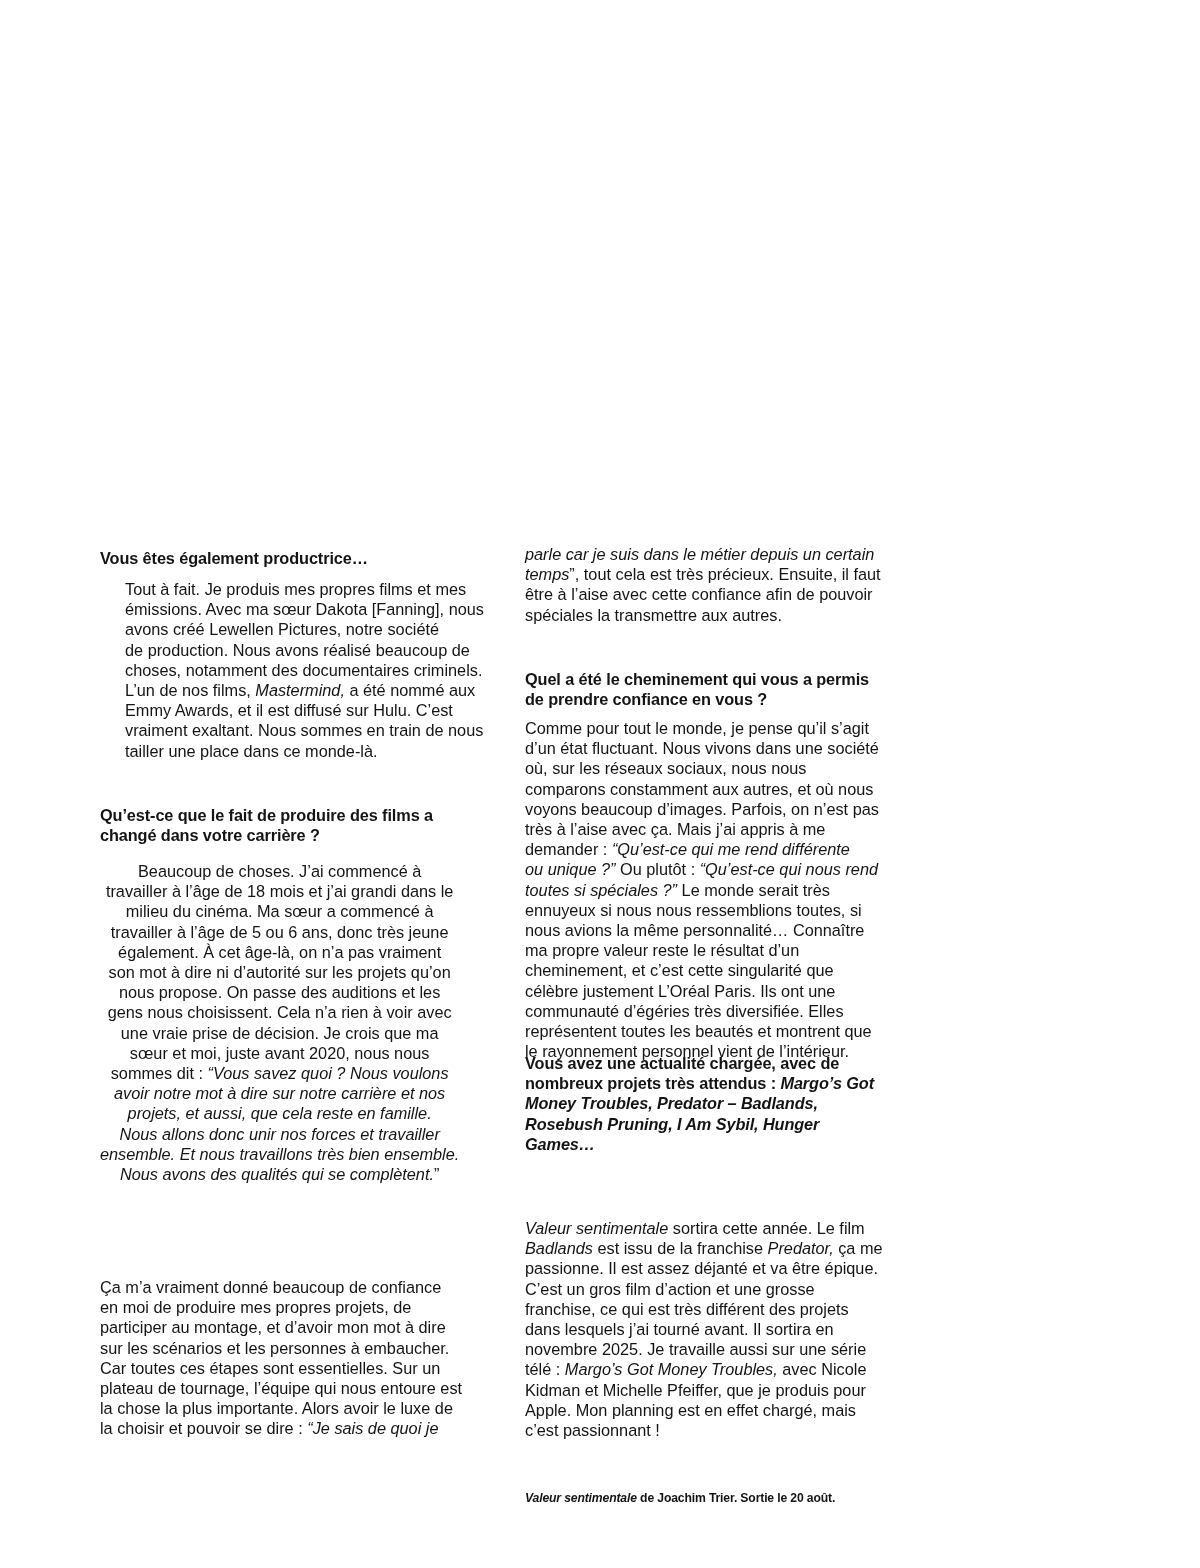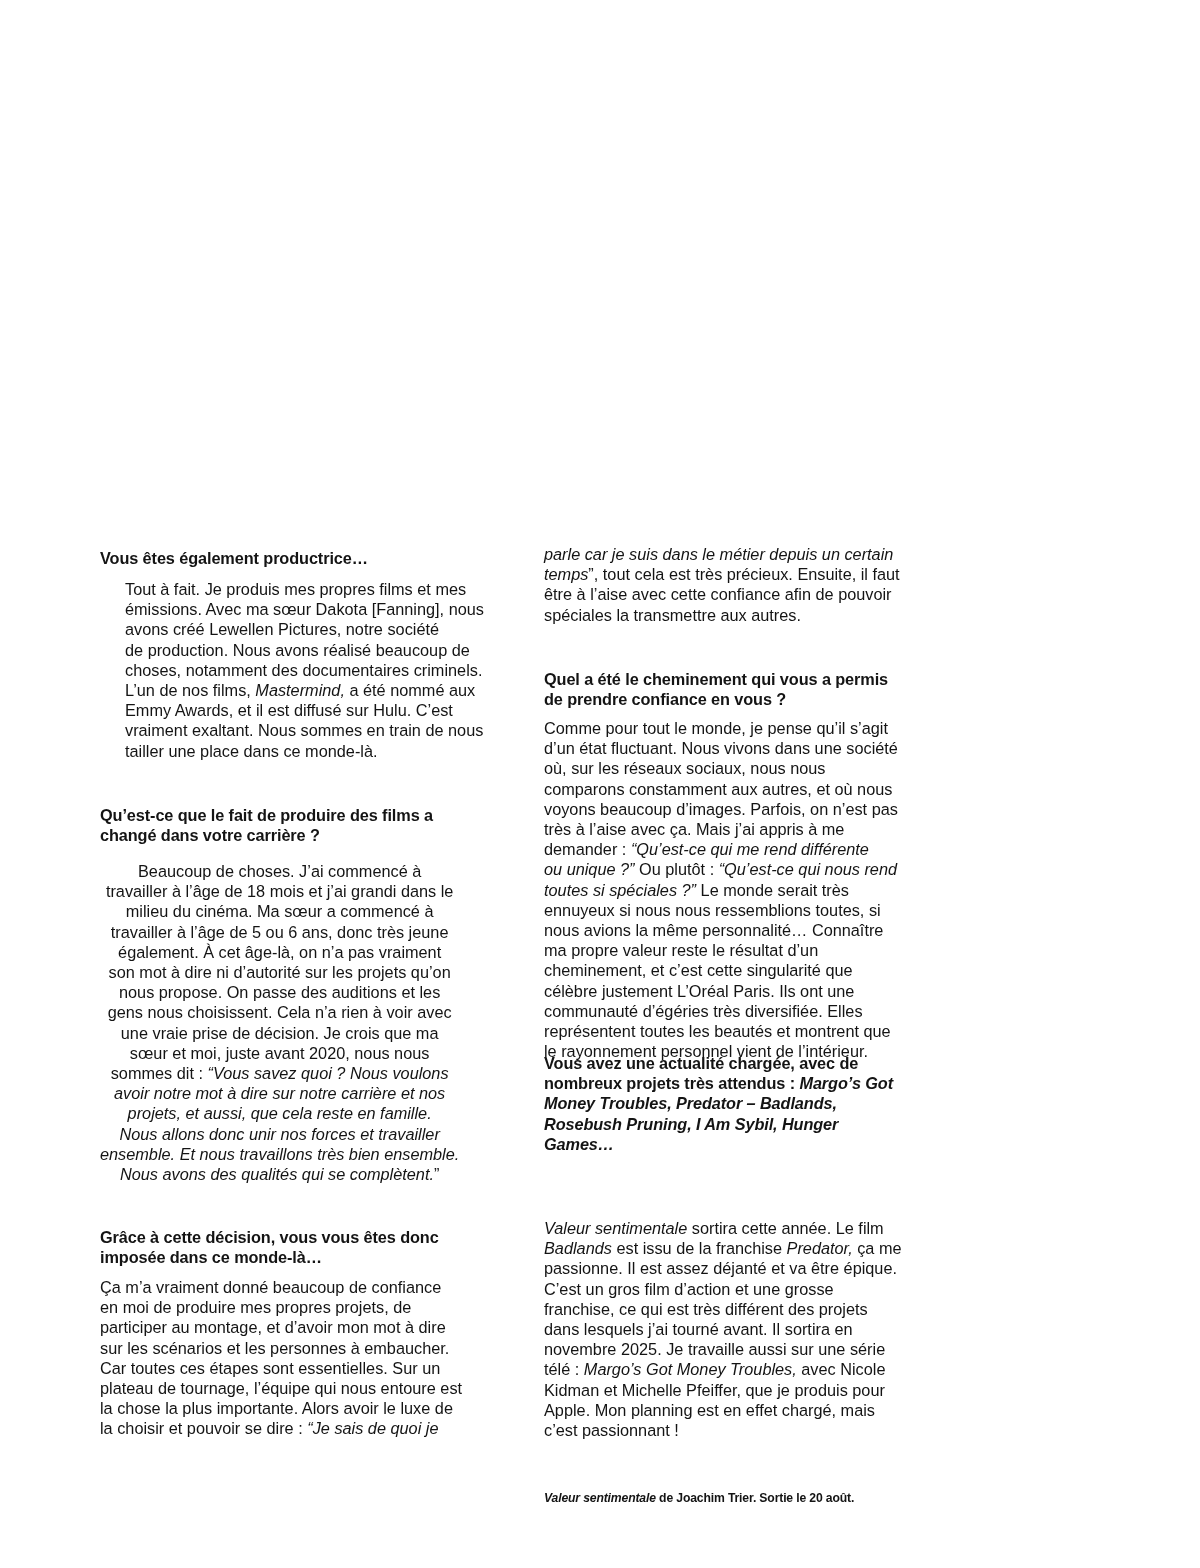--- a/index.html
+++ b/index.html
@@ -68,36 +68,32 @@
           <div class="line"><span>gens nous choisissent. Cela n’a rien à voir avec</span></div>
           <div class="line"><span>une vraie prise de décision. Je crois que ma</span></div>
           <div class="line"><span>sœur et moi, juste avant 2020, nous nous</span></div>
           <div class="line"><span>sommes dit : </span><span class="italic">“Vous savez quoi ? Nous voulons</span></div>
           <div class="line"><span class="italic">avoir notre mot à dire sur notre carrière et nos</span></div>
           <div class="line"><span class="italic">projets, et aussi, que cela reste en famille.</span></div>
           <div class="line"><span class="italic">Nous allons donc unir nos forces et travailler</span></div>
           <div class="line"><span class="italic">ensemble. Et nous travaillons très bien ensemble.</span></div>
           <div class="line"><span class="italic">Nous avons des qualités qui se complètent.</span><span>”</span></div>
         </div>
-        <div class="block heading" style="top: 1227px;">
-          <div class="line"><span>Grâce à cette décision, vous vous êtes donc</span></div>
-          <div class="line"><span>imposée dans ce monde-là…</span></div>
-        </div>
         <div class="block body" style="top: 1277px;">
           <div class="line"><span>Ça m’a vraiment donné beaucoup de confiance</span></div>
           <div class="line"><span>en moi de produire mes propres projets, de</span></div>
           <div class="line"><span>participer au montage, et d’avoir mon mot à dire</span></div>
           <div class="line"><span>sur les scénarios et les personnes à embaucher.</span></div>
           <div class="line"><span>Car toutes ces étapes sont essentielles. Sur un</span></div>
           <div class="line"><span>plateau de tournage, l’équipe qui nous entoure est</span></div>
           <div class="line"><span>la chose la plus importante. Alors avoir le luxe de</span></div>
           <div class="line"><span>la choisir et pouvoir se dire : </span><span class="italic">“Je sais de quoi je</span></div>
         </div>
       </div>
-      <div class="column" style="left: 525px; width: 405px; margin-left: 19px;">
+      <div class="column" style="left: 525px; width: 405px;">
         <div class="block body" style="top: 544px;">
           <div class="line"><span class="italic">parle car je suis dans le métier depuis un certain</span></div>
           <div class="line"><span class="italic">temps</span><span>”, tout cela est très précieux. Ensuite, il faut</span></div>
           <div class="line"><span>être à l’aise avec cette confiance afin de pouvoir</span></div>
           <div class="line"><span>spéciales la transmettre aux autres.</span></div>
         </div>
         <div class="block heading" style="top: 669px;">
           <div class="line"><span>Quel a été le cheminement qui vous a permis</span></div>
           <div class="line"><span>de prendre confiance en vous ?</span></div>
         </div>

